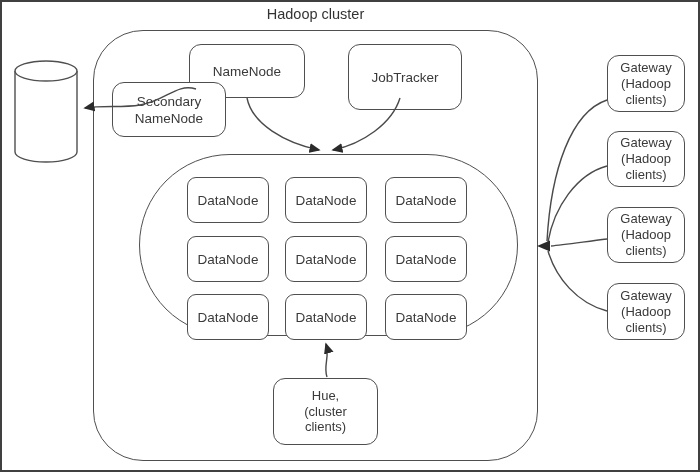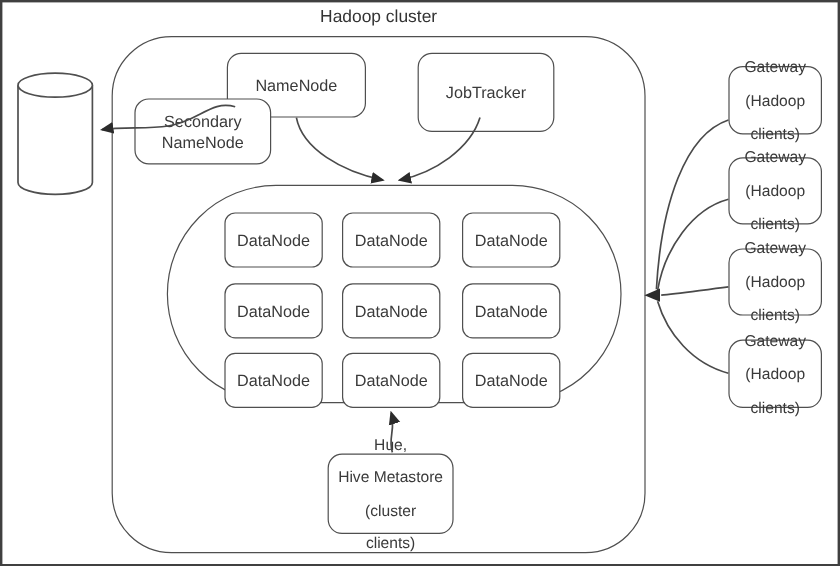--- a/index.html
+++ b/index.html
@@ -17,21 +17,21 @@
   .cluster  { left:93px; top:30px; width:445px; height:431px; border-radius:50px; }
   .pool     { left:139px; top:154px; width:379px; height:182px; border-radius:91px; }
   .node {
     position:absolute; background:#ffffff; border:1.5px solid #4f4f4f;
     box-sizing:border-box; border-radius:12px;
     display:flex; flex-direction:column; align-items:center; justify-content:center;
     text-align:center; font-size:13.5px; line-height:17px;
   }
   .node span { display:block; }
   .datanode { border-radius:9px; font-size:13.5px;margin-top:13px; }
-  .small { font-size:13px; line-height:16px;gap:12px; }
+  .small { font-size:13px; line-height:16px; }
   .hue { line-height:15.5px; }
   .nfs-label {
     position:absolute; left:-14px; top:88px; width:120px; height:48px;
     transform:rotate(-90deg);
     display:flex; flex-direction:column; align-items:center; justify-content:center;
     font-size:13px; line-height:15px; text-align:center;
   }
   .overlay { position:absolute; left:0; top:0; pointer-events:none; }
 </style>
 </head>
@@ -83,21 +83,20 @@
     </div>
   <div class="node datanode" style="left:285px; top:281px; width:82px; height:46px;">
       <span>DataNode</span>
     </div>
   <div class="node datanode" style="left:385px; top:281px; width:82px; height:46px;">
       <span>DataNode</span>
     </div>
 
   <div class="node small hue" style="left:273px; top:378px; width:105px; height:67px;">
     <span>Hue,</span>
-    <span>Hive Metastore</span>
     <span>(cluster</span>
     <span>clients)</span>
   </div>
 
   <div class="node small" style="left:607px; top:55px; width:78px; height:57px;">
     <span>Gateway</span>
     <span>(Hadoop</span>
     <span>clients)</span>
   </div>
   <div class="node small" style="left:607px; top:131px; width:78px; height:56px;">

